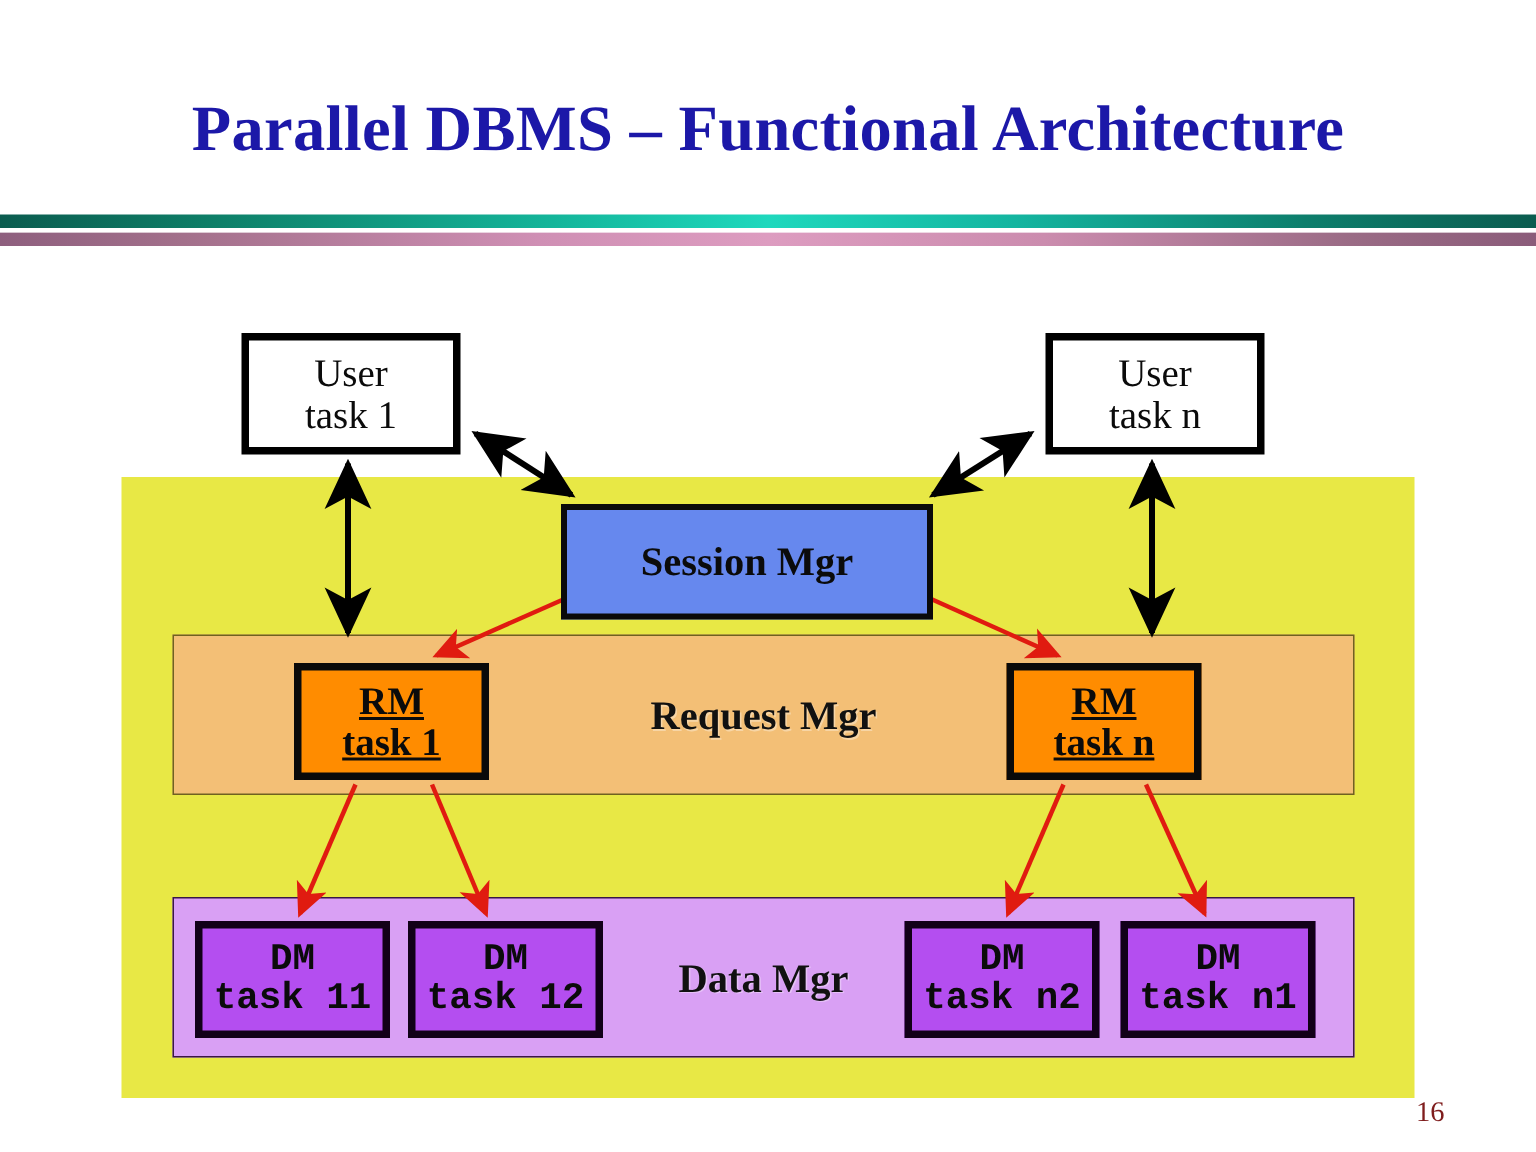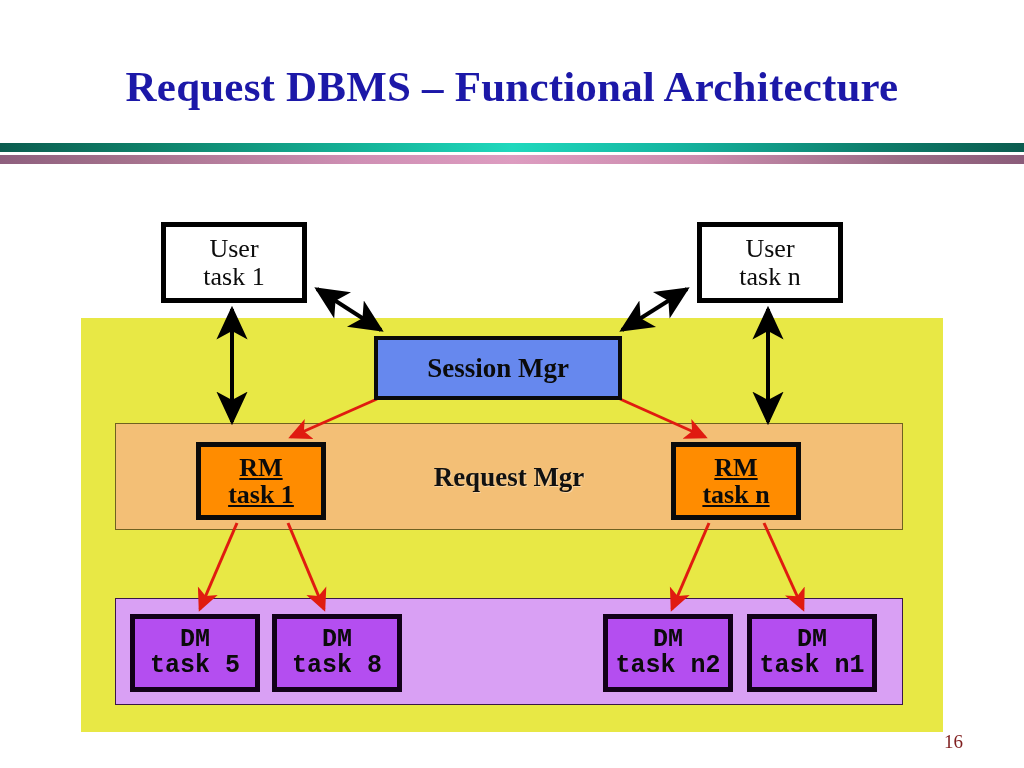--- a/index.html
+++ b/index.html
@@ -147,21 +147,21 @@
     font-weight: normal;
     font-size: 26px;
   }
   #node-user-1 { left: 161px; top: 222px; width: 146px; height: 81px; }
   #node-user-n { left: 697px; top: 222px; width: 146px; height: 81px; }
 
   #node-session-mgr {
     left: 374px;
     top: 336px;
     width: 248px;
-    height: 64px;
+    height: 77px;
     background: #6688ee;
     border: 4px solid #0a0a0a;
     font-family: "Liberation Serif", serif;
     font-weight: bold;
     font-size: 27px;
   }
 
   .node-rm {
     background: #ff8c00;
     border: 5px solid #0a0a0a;
@@ -193,33 +193,34 @@
     width: 60px;
     text-align: left;
     font-family: "Liberation Serif", serif;
     font-size: 19px;
     color: #7f1d1d;
   }
 </style>
 </head>
 <body>
 
-<div id="slide-title">Request DBMS – Functional Architecture</div>
+<div id="slide-title">Parallel DBMS – Functional Architecture</div>
 
 <div id="divider-bar-teal"></div>
 <div id="divider-bar-pink"></div>
 
 <div id="diagram">
 
   <div class="panel-yellow"></div>
 
   <div class="panel-request"></div>
   <div class="panel-label" id="request-mgr-label">Request Mgr</div>
 
   <div class="panel-data"></div>
+  <div class="panel-label" id="data-mgr-label">Data Mgr</div>
 
   <svg id="diagram-svg" viewBox="0 0 1024 768" xmlns="http://www.w3.org/2000/svg">
     <defs>
       <marker id="ah-black-end" markerWidth="9" markerHeight="9" refX="7.6" refY="4.5" orient="auto" markerUnits="strokeWidth">
         <path d="M0,0.6 L8.4,4.5 L0,8.4 L2.1,4.5 Z" fill="#000000"></path>
       </marker>
       <marker id="ah-black-start" markerWidth="9" markerHeight="9" refX="0.8" refY="4.5" orient="auto" markerUnits="strokeWidth">
         <path d="M8.4,0.6 L0,4.5 L8.4,8.4 L6.3,4.5 Z" fill="#000000"></path>
       </marker>
       <marker id="ah-red-end" markerWidth="8" markerHeight="8" refX="6.6" refY="4" orient="auto" markerUnits="strokeWidth">
@@ -287,26 +288,26 @@
     <span class="l2">task 1</span>
   </div>
 
   <div class="node node-rm" id="node-rm-n">
     <span class="l1">RM</span>
     <span class="l2">task n</span>
   </div>
 
   <div class="node node-dm" id="node-dm-11">
     <span class="l1">DM</span>
-    <span class="l2">task 5</span>
+    <span class="l2">task 11</span>
   </div>
 
   <div class="node node-dm" id="node-dm-12">
     <span class="l1">DM</span>
-    <span class="l2">task 8</span>
+    <span class="l2">task 12</span>
   </div>
 
   <div class="node node-dm" id="node-dm-n2">
     <span class="l1">DM</span>
     <span class="l2">task n2</span>
   </div>
 
   <div class="node node-dm" id="node-dm-n1">
     <span class="l1">DM</span>
     <span class="l2">task n1</span>

